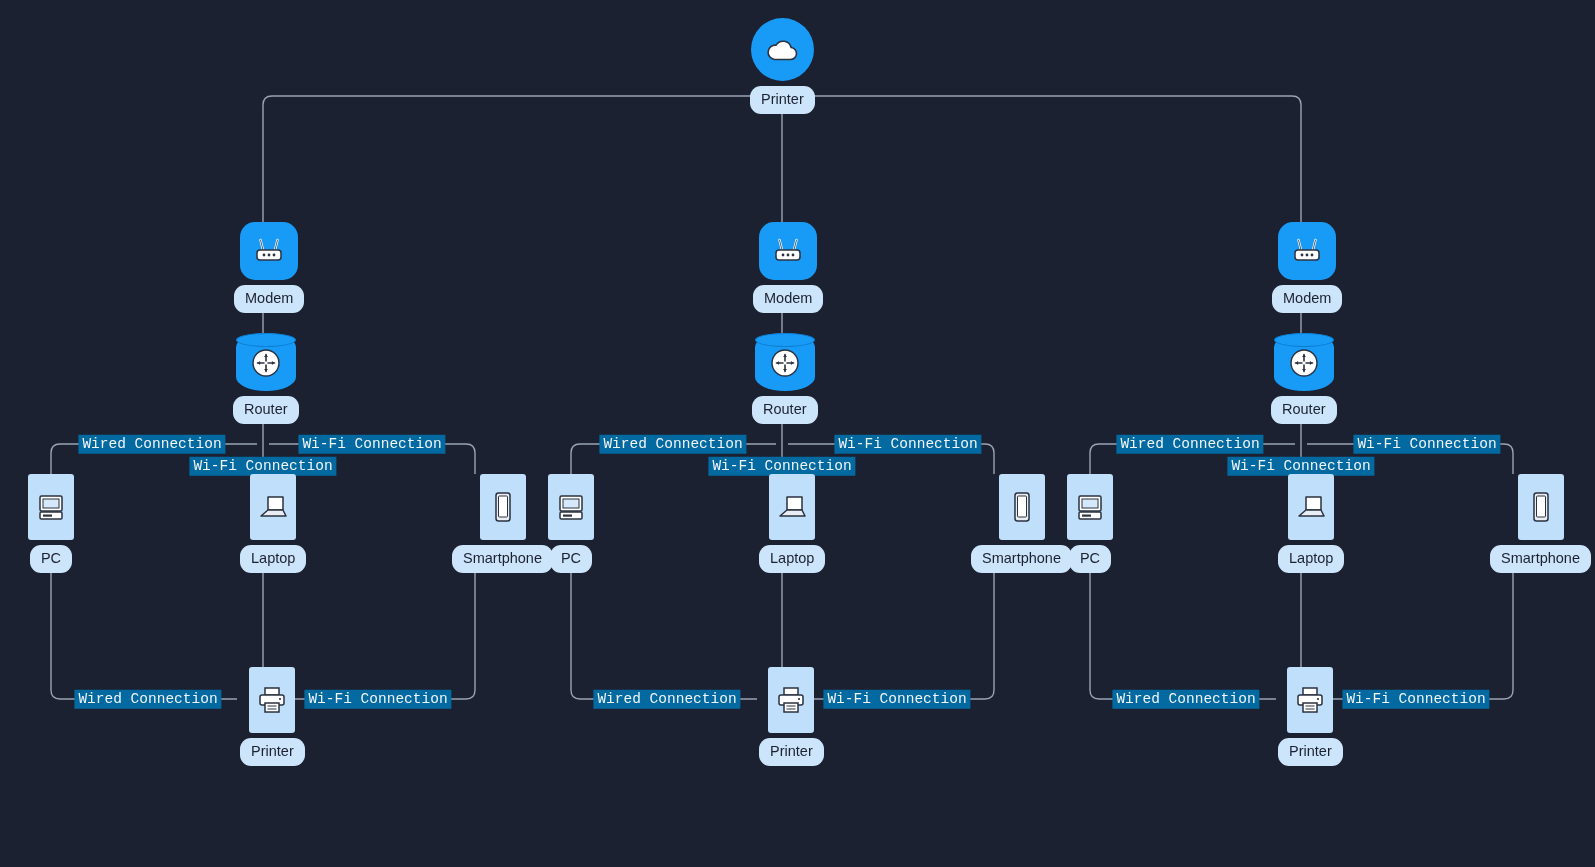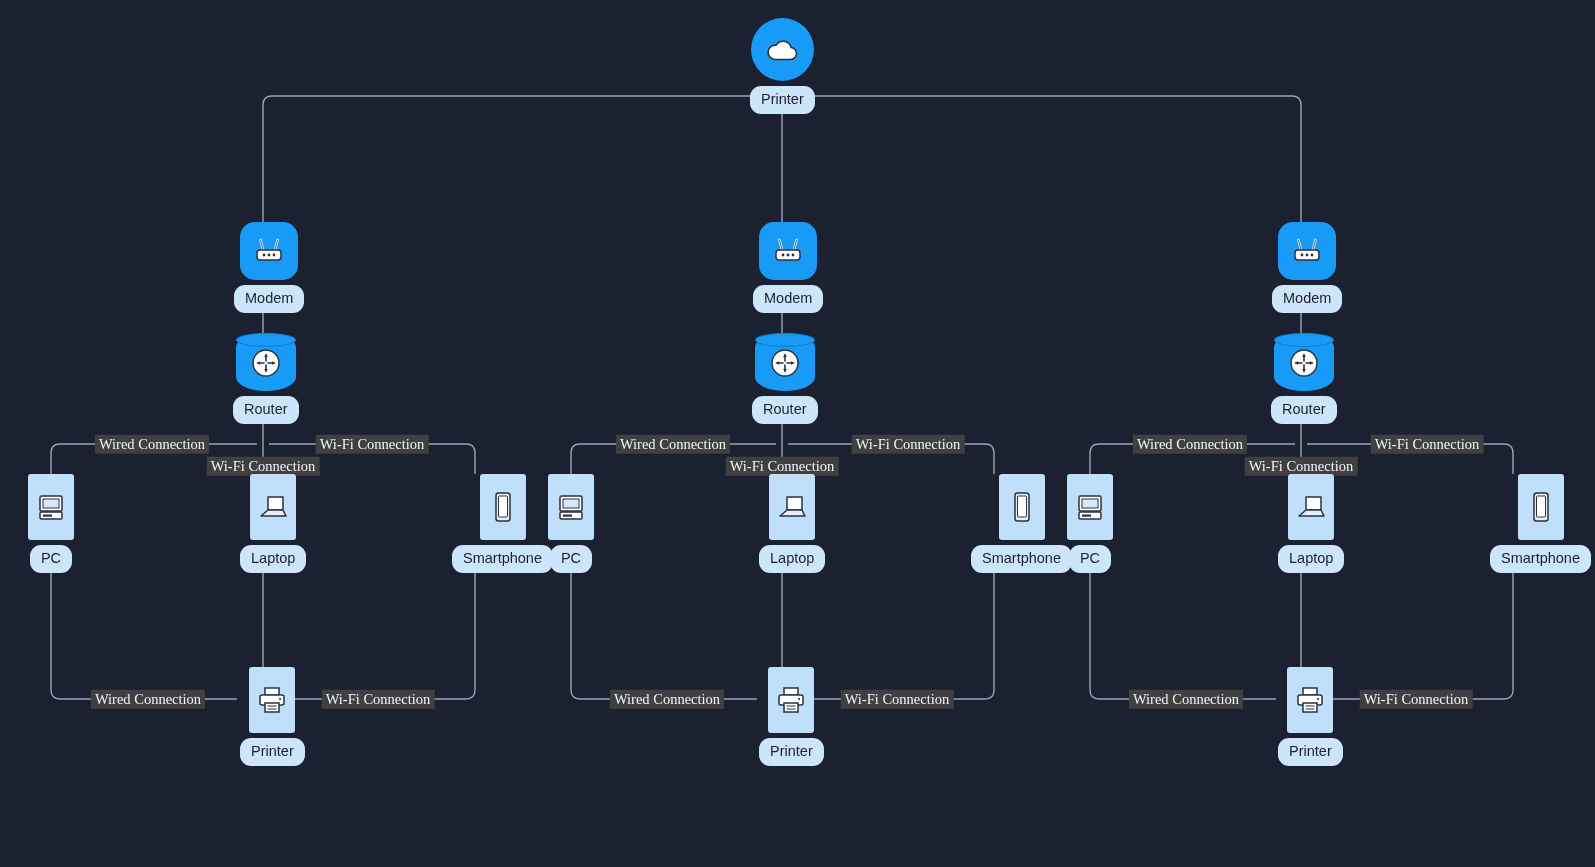--- a/index.html
+++ b/index.html
@@ -101,25 +101,25 @@
     align-items: center;
     justify-content: center;
   }
   .glyph { display: block; }
   .edge-label {
     position: absolute;
     color: #f2f5f8;
     font-size: 14.5px;
     line-height: 1;
     white-space: nowrap;
-    background: #404040;
+    background: #0369a1;
     padding: 2px 4px;
     transform: translate(-50%, -50%);
     z-index: 4;
-    font-family: Liberation Serif, serif;
+    font-family: Liberation Mono, monospace;
   }
 </style>
 </head>
 <body>
 
 <div id="diagram-root">
 
   <svg id="edges" viewBox="0 0 1595 867">
 
     <path class="edge-line" d="M 782,106 L 782,222"></path>

